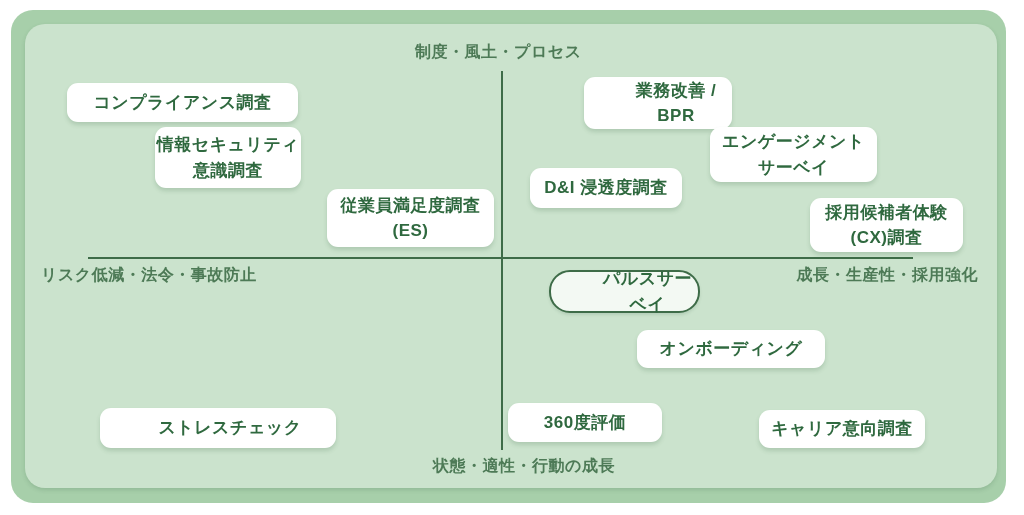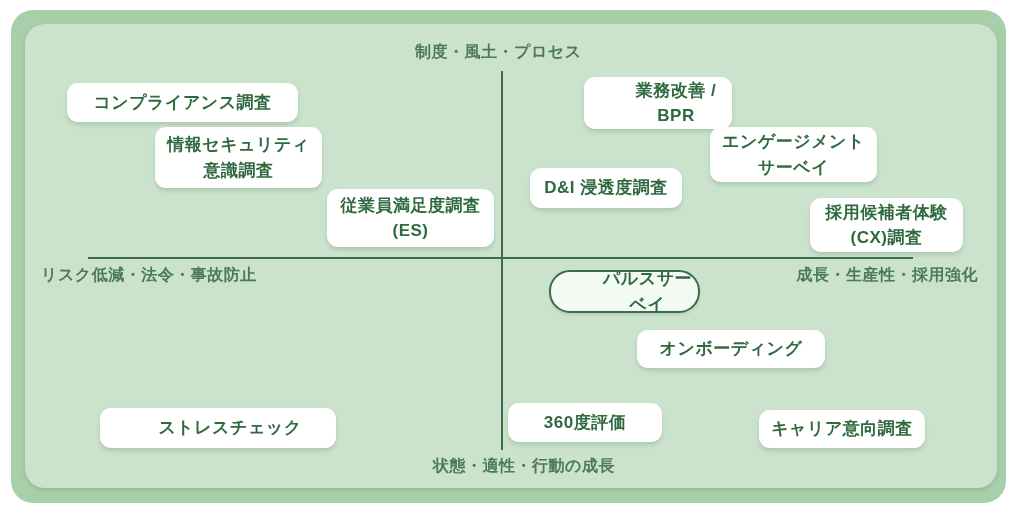--- a/index.html
+++ b/index.html
@@ -96,21 +96,21 @@
 
   <div class="v-line"></div>
   <div class="h-line"></div>
 
   <div class="axis-label axis-top">制度・風土・プロセス</div>
   <div class="axis-label axis-left">リスク低減・法令・事故防止</div>
   <div class="axis-label axis-right">成長・生産性・採用強化</div>
   <div class="axis-label axis-bottom">状態・適性・行動の成長</div>
 
   <div class="item" style="left:67px;  top:71px;  width:231px; height:39px;margin-top:12px;">コンプライアンス調査</div>
-  <div class="item" style="left:155px; top:127px; width:167px; height:61px;">情報セキュリティ
+  <div class="item" style="left:155px; top:127px; width:146px; height:61px;">情報セキュリティ
 意識調査</div>
   <div class="item" style="left:327px; top:189px; width:167px; height:58px;">従業員満足度調査
 (ES)</div>
   <div class="item" style="left:584px; top:77px;  width:148px; height:52px;padding-left:36px;">業務改善 / BPR</div>
   <div class="item" style="left:710px; top:127px; width:167px; height:55px;">エンゲージメント
 サーベイ</div>
   <div class="item" style="left:810px; top:198px; width:153px; height:54px;">採用候補者体験
 (CX)調査</div>
   <div class="item" style="left:530px; top:168px; width:152px; height:40px;">D&amp;I 浸透度調査</div>
   <div class="item highlight" style="left:549px; top:270px; width:151px; height:43px;">パルスサーベイ</div>

